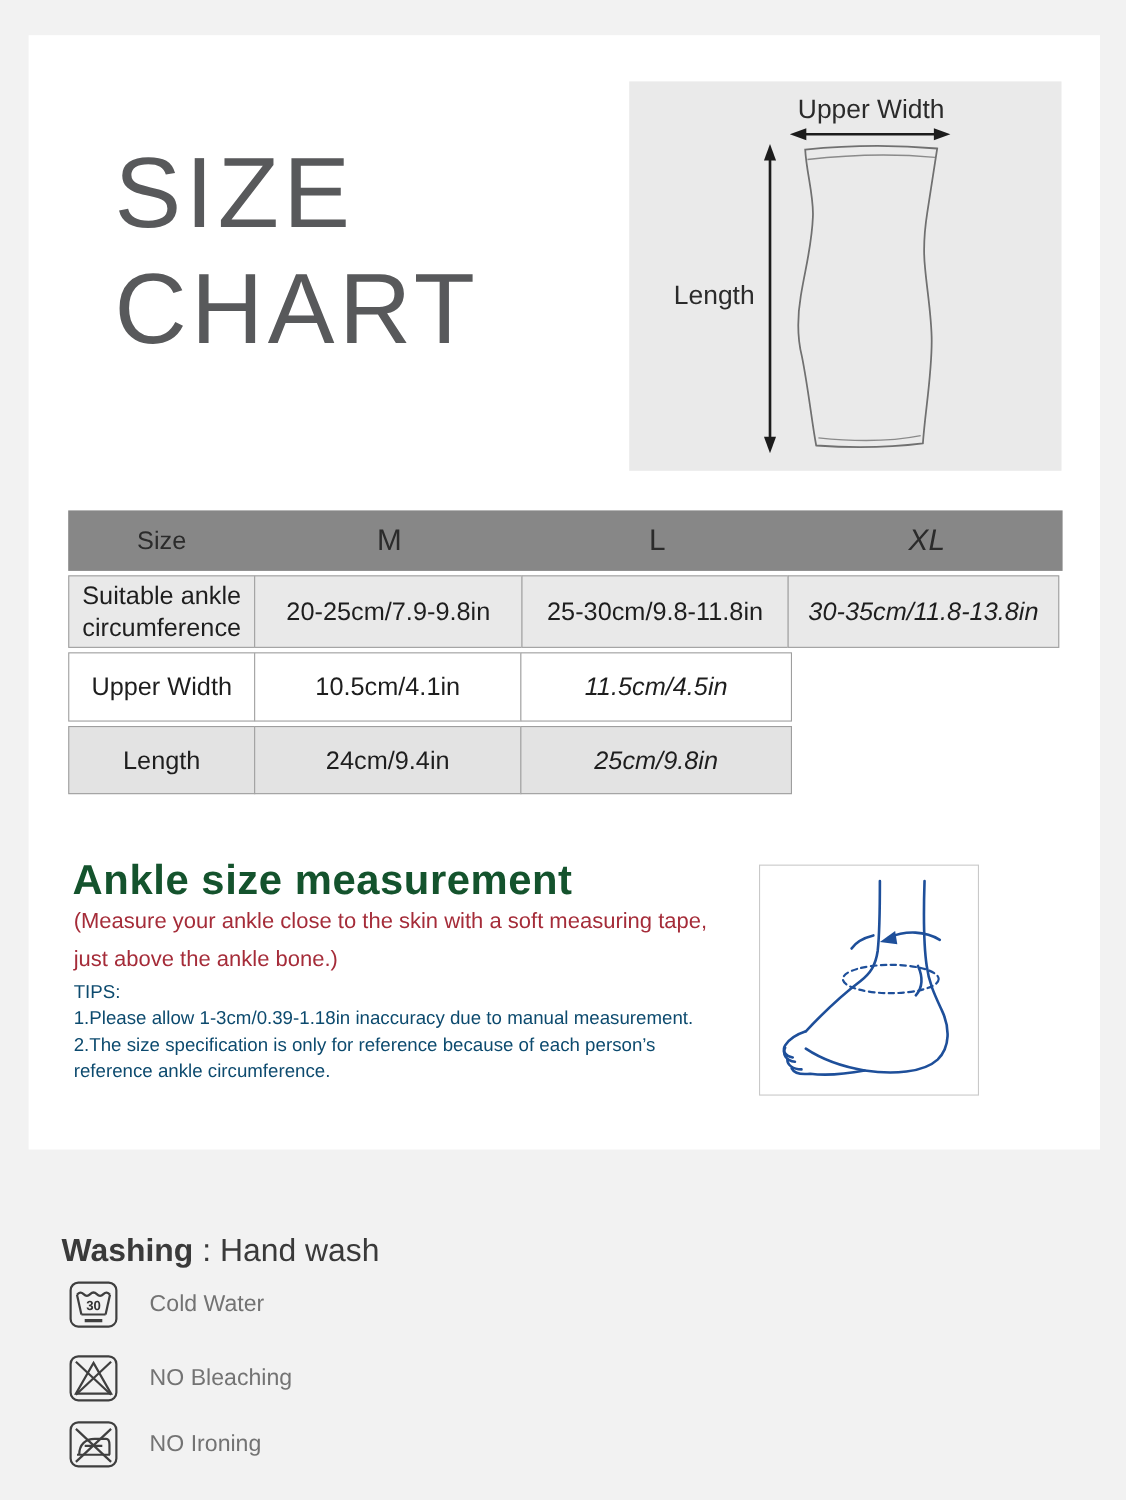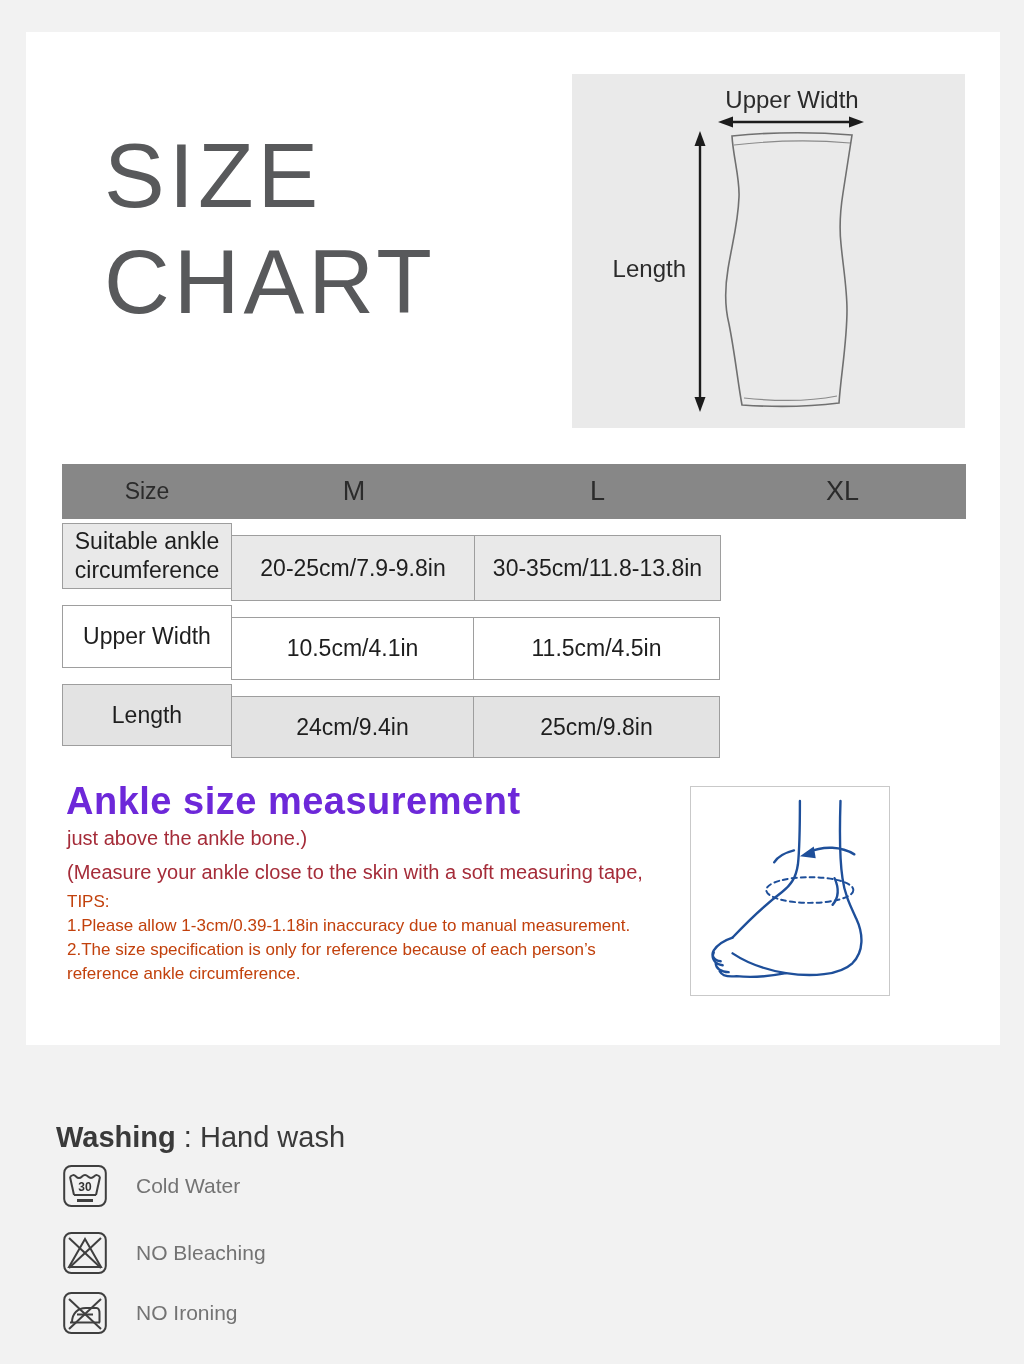--- a/index.html
+++ b/index.html
@@ -43,39 +43,39 @@
   .th {
     display: flex; align-items: center; justify-content: center;
     color: #2b2b2b; font-size: 27px;
   }
   .trow { display: flex; margin-bottom: 4px; }
   .td {
     display: flex; align-items: center; justify-content: center;
     border: 1px solid #9e9e9e; font-size: 23px; color: #1e1e1e;
     text-align: center; line-height: 1.25; padding: 0 6px;
   }
-  .td + .td { margin-left: -1px; margin-top: 12px; }
-  .c0 { width: 170px; } .c1 { width: 244px; } .c2 { width: 243px; } .c3 { width: 247px; }
+  .td + .td { margin-left: -1px; }
+  .c0 { width: 170px; } .c1 { width: 244px; } .c2 { width: 243px; } .c3 { width: 247px; font-style: italic; }
   .th.c0 { font-size: 23px; }
   .row1 .td { height: 66px; background: #e9e9e9; }
   .row2 .td { height: 63px; background: #ffffff; }
   .row3 .td { height: 62px; background: #e3e3e3; }
 
   
   .m-heading {
     position: absolute; left: 40px; top: 748px;
-    font-size: 38px; font-weight: bold; color: #6d28d9; letter-spacing: 0.5px;
+    font-size: 38px; font-weight: bold; color: #14532d; letter-spacing: 0.5px;
   }
   .m-note {
     position: absolute; left: 41px; top: 789px;
     font-size: 20px; line-height: 34px; color: #a52c39; white-space: nowrap;
   }
   .m-tips {
     position: absolute; left: 41px; top: 858px;
-    font-size: 17px; line-height: 24px; color: #c2410c; white-space: nowrap;
+    font-size: 17px; line-height: 24px; color: #0c4a6e; white-space: nowrap;
   }
   .foot-box {
     position: absolute; left: 664px; top: 754px;
     width: 200px; height: 210px; border: 1px solid #c9c9c9; background: #fff;
   }
 
   
   .washing-title {
     position: absolute; left: 56px; top: 1121px;
     font-size: 29px; color: #3a3a3a; text-align: center;
@@ -133,38 +133,39 @@
   <div class="size-table">
     <div class="thead">
       <div class="th c0">Size</div>
       <div class="th c1">M</div>
       <div class="th c2">L</div>
       <div class="th c3">XL</div>
     </div>
     <div class="trow row1">
       <div class="td c0">Suitable ankle circumference</div>
       <div class="td c1">20-25cm/7.9-9.8in</div>
+      <div class="td c2">25-30cm/9.8-11.8in</div>
       <div class="td c3">30-35cm/11.8-13.8in</div>
     </div>
     <div class="trow row2">
       <div class="td c0">Upper Width</div>
       <div class="td c2">10.5cm/4.1in</div>
       <div class="td c3">11.5cm/4.5in</div>
     </div>
     <div class="trow row3">
       <div class="td c0">Length</div>
       <div class="td c2">24cm/9.4in</div>
       <div class="td c3">25cm/9.8in</div>
     </div>
   </div>
 
   <div class="m-heading">Ankle size measurement</div>
   <div class="m-note">
+    <div>(Measure your ankle close to the skin with a soft measuring tape,</div>
     <div>just above the ankle bone.)</div>
-    <div>(Measure your ankle close to the skin with a soft measuring tape,</div>
   </div>
   <div class="m-tips">
     <div>TIPS:</div>
     <div>1.Please allow 1-3cm/0.39-1.18in inaccuracy due to manual measurement.</div>
     <div>2.The size specification is only for reference because of each person’s</div>
     <div>reference ankle circumference.</div>
   </div>
 
   <div class="foot-box">
     <svg width="198" height="208" viewBox="0 0 200 210">

